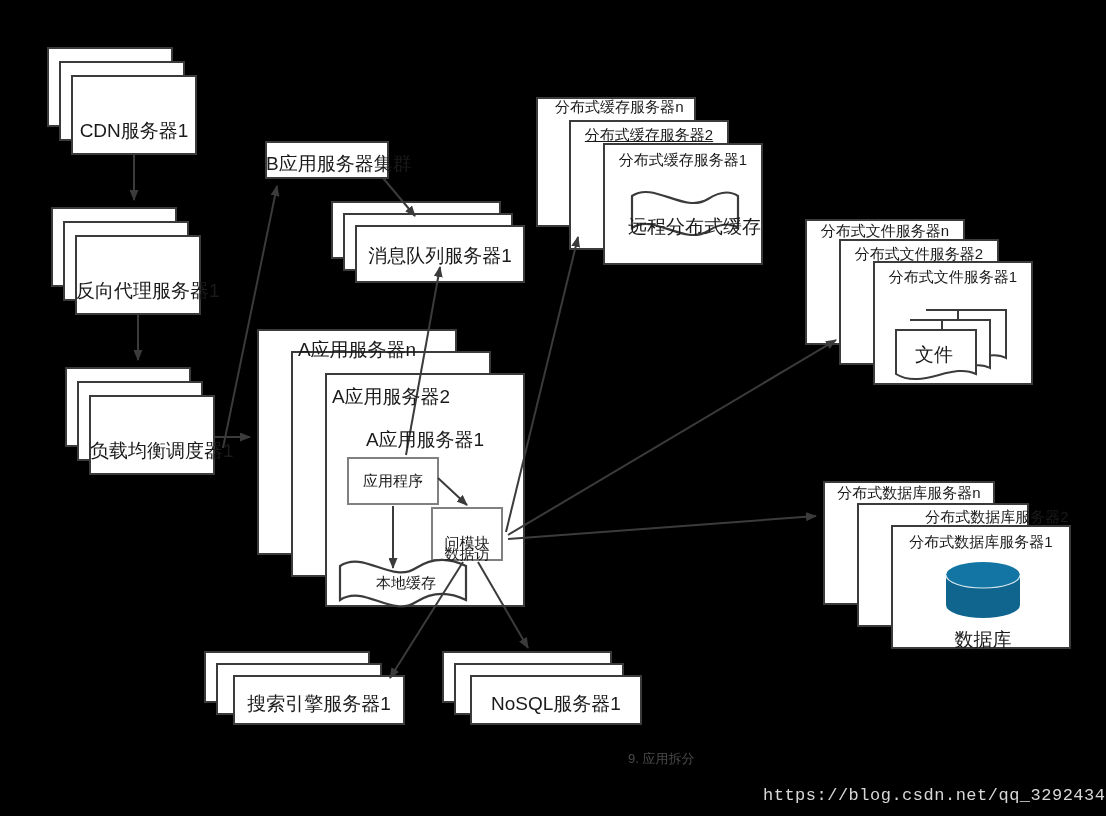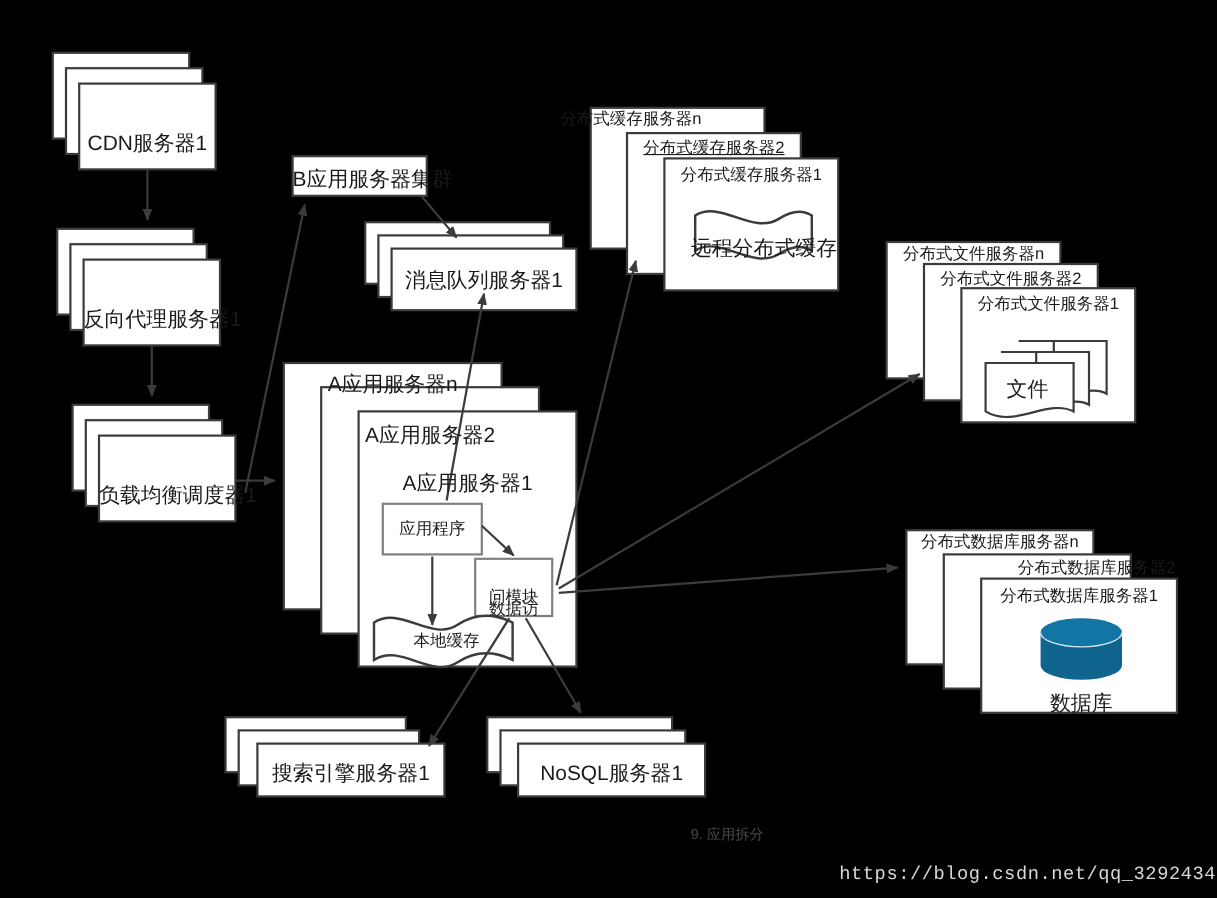--- a/index.html
+++ b/index.html
@@ -200,21 +200,21 @@
   <div class="lbl" style="left:356px; top:244px; width:168px;">消息队列服务器1</div>
 
   <div class="lbl" style="left:258px; top:338px; width:198px;">A应用服务器n</div>
   <div class="lbl" style="left:292px; top:385px; width:198px;">A应用服务器2</div>
   <div class="lbl" style="left:326px; top:428px; width:198px;">A应用服务器1</div>
   <div class="lbl big" style="left:348px; top:472px; width:90px;">应用程序</div>
   <div class="lbl big" style="left:432px; top:512px; width:70px;margin-top:33px;">数据访</div>
   <div class="lbl big" style="left:432px; top:534px; width:70px;">问模块</div>
   <div class="lbl big" style="left:358px; top:574px; width:96px;">本地缓存</div>
 
-  <div class="lbl big" style="left:508px; top:100px; width:131px;">分布式缓存服务器n</div>
+  <div class="lbl big" style="left:554px; top:100px; width:131px;font-family:Liberation Mono, monospace;">分布式缓存服务器n</div>
   <div class="lbl big" style="left:570px; top:126px; width:158px;text-decoration:underline;">分布式缓存服务器2</div>
   <div class="lbl big" style="left:604px; top:151px; width:158px;">分布式缓存服务器1</div>
   <div class="lbl" style="left:628px; top:215px; width:114px;">远程分布式缓存</div>
 
   <div class="lbl big" style="left:806px; top:222px; width:158px;">分布式文件服务器n</div>
   <div class="lbl big" style="left:840px; top:245px; width:158px;">分布式文件服务器2</div>
   <div class="lbl big" style="left:874px; top:268px; width:158px;">分布式文件服务器1</div>
   <div class="lbl" style="left:900px; top:343px; width:68px;">文件</div>
 
   <div class="lbl big" style="left:824px; top:484px; width:170px;">分布式数据库服务器n</div>

